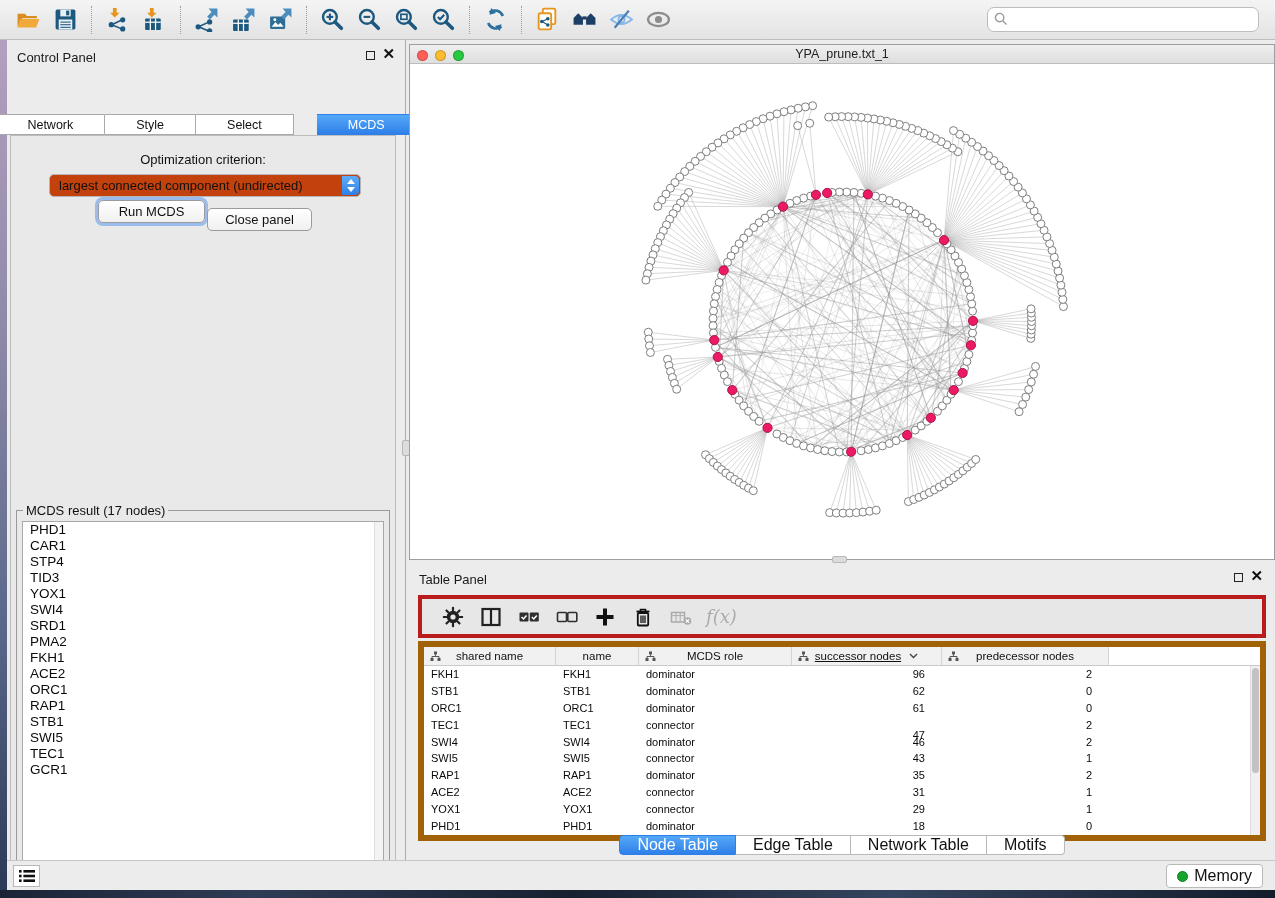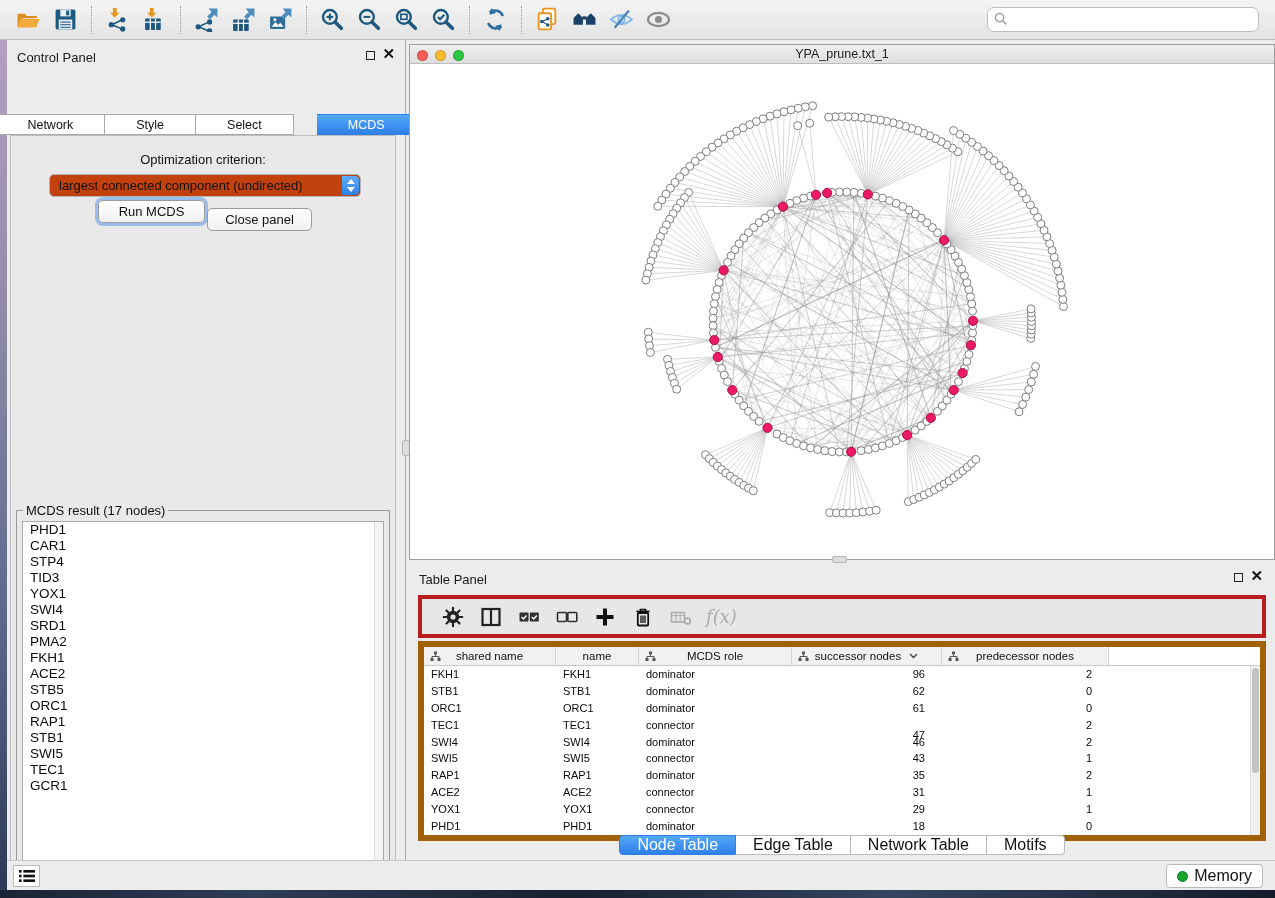--- a/index.html
+++ b/index.html
@@ -334,21 +334,20 @@
           <div class="mcds-item">PHD1</div>
             <div class="mcds-item">CAR1</div>
             <div class="mcds-item">STP4</div>
             <div class="mcds-item">TID3</div>
             <div class="mcds-item">YOX1</div>
             <div class="mcds-item">SWI4</div>
             <div class="mcds-item">SRD1</div>
             <div class="mcds-item">PMA2</div>
             <div class="mcds-item">FKH1</div>
             <div class="mcds-item">ACE2</div>
-            <div class="mcds-item">STB5</div>
             <div class="mcds-item">ORC1</div>
             <div class="mcds-item">RAP1</div>
             <div class="mcds-item">STB1</div>
             <div class="mcds-item">SWI5</div>
             <div class="mcds-item">TEC1</div>
             <div class="mcds-item">GCR1</div>
             <div class="mcds-scroll"></div>
         </div>
       </fieldset>
     </div>
@@ -1106,21 +1105,21 @@
             <svg class="type-ic" width="11" height="11" viewBox="0 0 11 11">
               <g fill="#555">
                 <rect x="4" y="0.5" width="3" height="3"></rect>
                 <rect x="0.5" y="7" width="3" height="3"></rect>
                 <rect x="7.5" y="7" width="3" height="3"></rect>
               </g>
               <path d="M5.5 3.5v2M2 7V5.5h7V7" stroke="#555" fill="none"></path>
             </svg>
             <span>MCDS role</span>
           </div>
-          <div class="th" style="width: 150px;">
+          <div class="th" style="width: 150px; text-decoration: underline;">
             <svg class="type-ic" width="11" height="11" viewBox="0 0 11 11">
               <g fill="#555">
                 <rect x="4" y="0.5" width="3" height="3"></rect>
                 <rect x="0.5" y="7" width="3" height="3"></rect>
                 <rect x="7.5" y="7" width="3" height="3"></rect>
               </g>
               <path d="M5.5 3.5v2M2 7V5.5h7V7" stroke="#555" fill="none"></path>
             </svg>
             <span>successor nodes</span>
             <svg class="sort-chev" width="9" height="6" viewBox="0 0 9 6">

